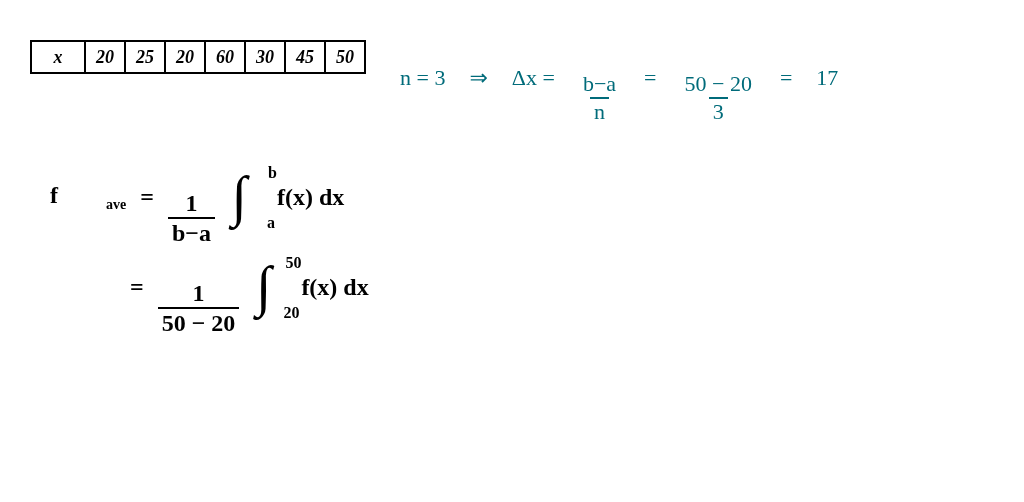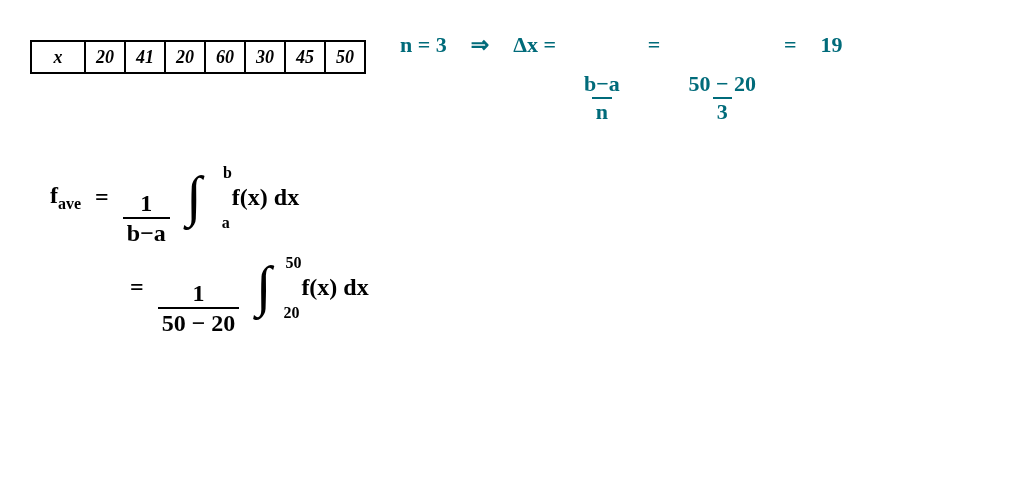--- a/index.html
+++ b/index.html
@@ -42,21 +42,21 @@
     position: absolute;
     top: 240px;
     left: 130px;
     font-size: 24px;
     color: #000;
     font-weight: bold;
     display: flex;
     align-items: center;
     gap: 14px;
   }
-  .sub { font-size: 16px; vertical-align: sub; }
+  .sub { font-size: 14px; vertical-align: sub; margin-left: 48px; }
   .frac {
     display: inline-flex;
     flex-direction: column;
     align-items: center;
     line-height: 1;
     margin-top: 41px;
   }
   .frac .num { padding: 0 4px 2px 4px; }
   .frac .den {
     border-top: 2px solid currentColor;
@@ -88,36 +88,36 @@
     bottom: -2px;
     right: -12px;
     font-size: 16px;
   }
   .tealrow {
     position: absolute;
     top: 32px;
     left: 400px;
     color: #006b7a;
     font-size: 22px;
-    font-weight: bold;
+    font-weight: normal;
     display: flex;
-    align-items: flex-start;
+    align-items: center;
     gap: 24px;
   }
   .tealrow .frac .den { border-top: 2px solid #006b7a; }
 </style>
 </head>
 <body>
 
 <table class="table">
   <tbody>
       <tr>
     <td class="hdr">x</td>
     <td>20</td>
-    <td>41</td>
+    <td>25</td>
     <td>20</td>
     <td>60</td>
     <td>30</td>
     <td>45</td>
     <td>50</td>
   </tr>
 </tbody>
   </table>
 
 <div class="formula-line1">
@@ -158,14 +158,14 @@
   <span class="frac">
     <span class="num">b−a</span>
     <span class="den">n</span>
   </span>
   <span>=</span>
   <span class="frac">
     <span class="num">50 − 20</span>
     <span class="den">3</span>
   </span>
   <span>=</span>
-  <span>19</span>
+  <span>17</span>
 </div>
 
 </body></html>

